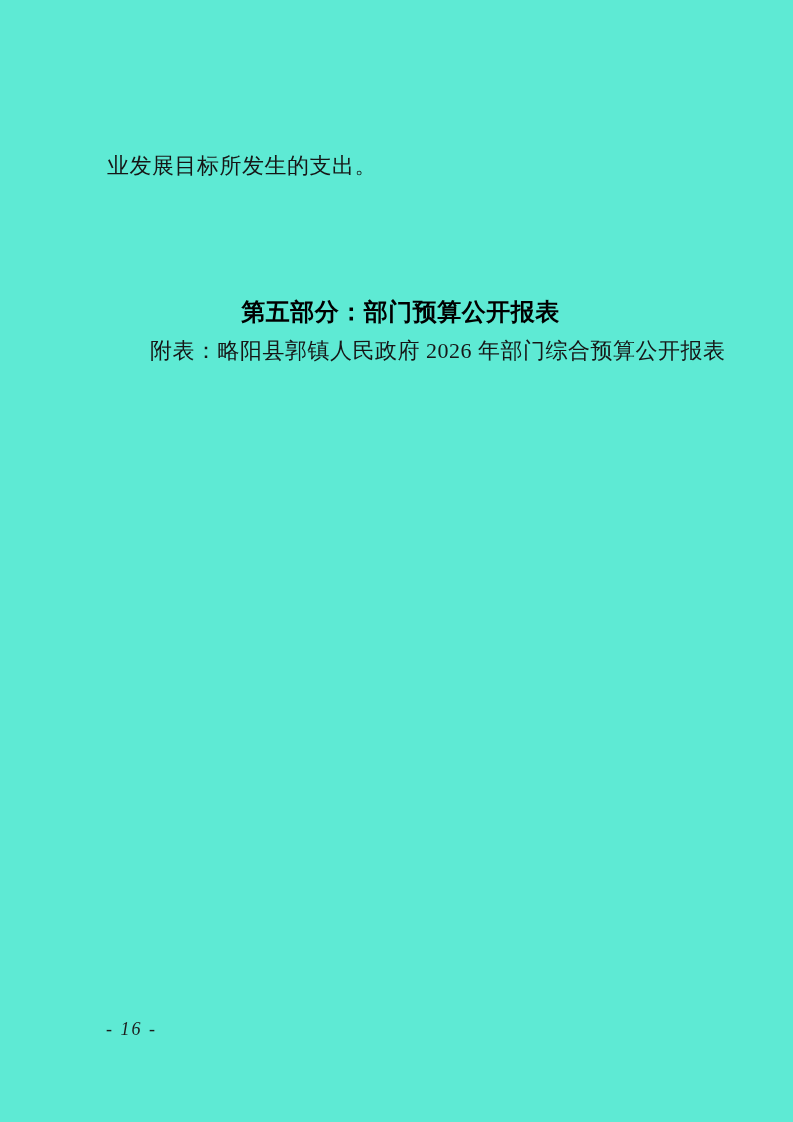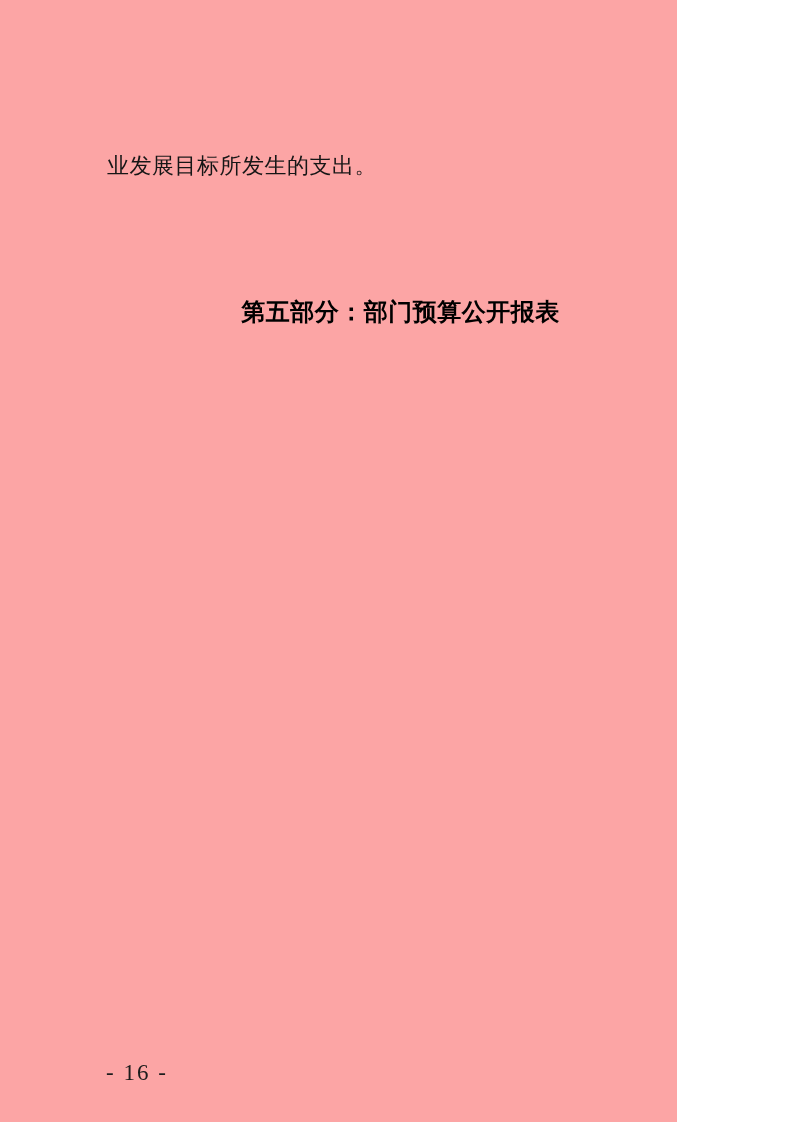--- a/index.html
+++ b/index.html
@@ -2,23 +2,23 @@
 <html><head>
 <meta charset="utf-8">
 <style>
   html, body {
     margin: 0;
     padding: 0;
     background: #ffffff;
   }
   .page {
     position: relative;
-    width: 677px;
+    width: 793px;
     height: 1122px;
-    background: #fca5a5;
+    background: #5eead4;
     font-family: "Liberation Serif", "DejaVu Serif", serif;
     color: #161616;
     overflow: hidden;
   }
   .body-text {
     position: absolute;
     left: 107px;
     top: 146px;
     width: 596px;
     font-size: 22px;
@@ -50,34 +50,36 @@
     left: 150px;
     top: 331px;
     font-size: 22px;
     line-height: 39px;
     letter-spacing: 0.5px;
     white-space: nowrap;
   }
   .page-footer {
     position: absolute;
     left: 106px;
-    top: 1060px;
-    font-size: 23px;
+    top: 1016px;
+    font-size: 18px;
     line-height: 26px;
     letter-spacing: 2px;
     color: #1c1c1c;
+    font-style: italic;
   }
 </style>
 </head>
 <body>
 
 <div class="page">
 
   <div class="body-text">
     <div class="body-line">业发展目标所发生的支出。</div>
   </div>
 
   <h1 class="section-heading">第五部分：部门预算公开报表</h1>
 
+  <div class="appendix-note">附表：略阳县郭镇人民政府 2026 年部门综合预算公开报表</div>
 
   <div class="page-footer">- 16 -</div>
 
 </div>
 
 </body></html>

